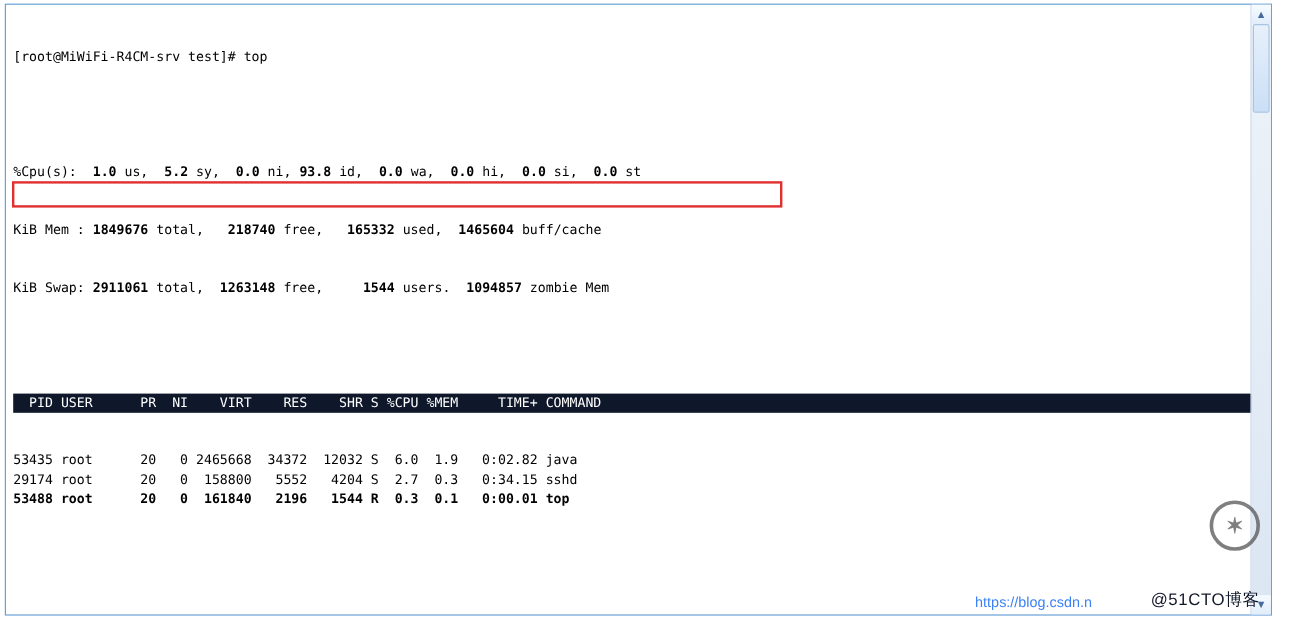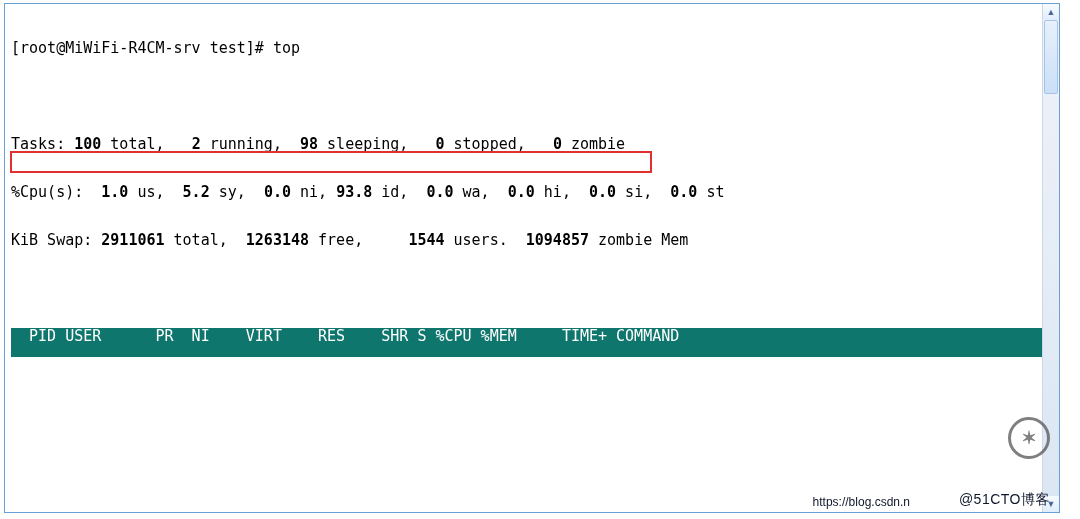--- a/index.html
+++ b/index.html
@@ -42,31 +42,31 @@
   .vscroll .track { position:absolute; top:16px; bottom:16px; left:0; right:0; }
   .vscroll .thumb {
     position:absolute; top:0; left:1px; right:1px; height:72px;
     background: linear-gradient(180deg,#e7f0fb,#cadff6);
     border:1px solid #a9c3e3; border-radius:2px;
   }
   .term {
     position: absolute;
     top: 0; left: 0; right: 16px; bottom: 0;
     font-family: "DejaVu Sans Mono", "Lucida Console", Menlo, monospace;
-    font-size: 15px;
+    font-size: 11px;
     line-height: 16px;
     letter-spacing: 0px;
     white-space: pre;
     color: #000;
     padding: 4px 0 0 6px;
     overflow: hidden;
   }
   .bold { font-weight: 700; }
   .row { height:16px; }
-  .hdr { background:#0f766e; color:#fff; height:29px; }
+  .hdr { background:#0f172a; color:#fff; height:16px; }
   .hlbox {
     position:absolute;
     border:2px solid #e03030;
     pointer-events:none;
   }
   .wm1 {
     position:absolute;
     right:30px; bottom:60px;
     font-family: "Microsoft YaHei", "PingFang SC", sans-serif;
     font-size:28px; color:#555; font-weight:700;
@@ -81,36 +81,37 @@
   .wm2 {
     position:absolute;
     right:30px; bottom:10px;
     font-family: "Microsoft YaHei", "PingFang SC", sans-serif;
     font-size:14px; color:#0f172a; letter-spacing:0.5px; pointer-events:none;
   }
   .wm3 {
     position:absolute;
     right:170px; bottom:10px;
     font-family: "Microsoft YaHei", "PingFang SC", sans-serif;
-    font-size:12px; color:#0f172a; pointer-events:none;
+    font-size:12px; color:#3b82f6; pointer-events:none;
   }
 </style>
 </head>
 <body>
 
 <div class="frame">
 
   <div class="term">
     <div class="row"><span>[root@MiWiFi-R4CM-srv test]# top</span></div>
     <div class="row"> </div>
-    <div class="row"><span>Tasks: </span><span class="bold">100</span><span> total,   </span><span class="bold">2</span><span> running,  </span><span class="bold">98</span><span> sleeping,   </span><span class="bold">0</span><span> stopped,   </span><span class="bold">0</span><span> zombie</span></div>
     <div class="row"><span>%Cpu(s):  </span><span class="bold">1.0</span><span> us,  </span><span class="bold">5.2</span><span> sy,  </span><span class="bold">0.0</span><span> ni, </span><span class="bold">93.8</span><span> id,  </span><span class="bold">0.0</span><span> wa,  </span><span class="bold">0.0</span><span> hi,  </span><span class="bold">0.0</span><span> si,  </span><span class="bold">0.0</span><span> st</span></div>
+    <div class="row"><span>KiB Mem : </span><span class="bold">1849676</span><span> total,   </span><span class="bold">218740</span><span> free,   </span><span class="bold">165332</span><span> used,  </span><span class="bold">1465604</span><span> buff/cache</span></div>
     <div class="row"><span>KiB Swap: </span><span class="bold">2911061</span><span> total,  </span><span class="bold">1263148</span><span> free,     </span><span class="bold">1544</span><span> users.  </span><span class="bold">1094857</span><span> zombie Mem </span></div>
     <div class="row"> </div>
     <div class="row hdr"><span>  PID USER      PR  NI    VIRT    RES    SHR S %CPU %MEM     TIME+ COMMAND                                                  </span></div>
+    <div id="proc-body"><div class="row">53435 root      20   0 2465668  34372  12032 S  6.0  1.9   0:02.82 java</div><div class="row">29174 root      20   0  158800   5552   4204 S  2.7  0.3   0:34.15 sshd</div><div class="row bold">53488 root      20   0  161840   2196   1544 R  0.3  0.1   0:00.01 top</div></div>
   </div>
 
   <div class="hlbox" style="left:5px; top:147px; width:638px; height:18px;"></div>
 
   <div class="vscroll">
     <div class="arrow">▲</div>
     <div class="track">
       <div class="thumb"></div>
     </div>
     <div class="arrow" style="position:absolute;bottom:0;left:0;right:0">▼</div>

